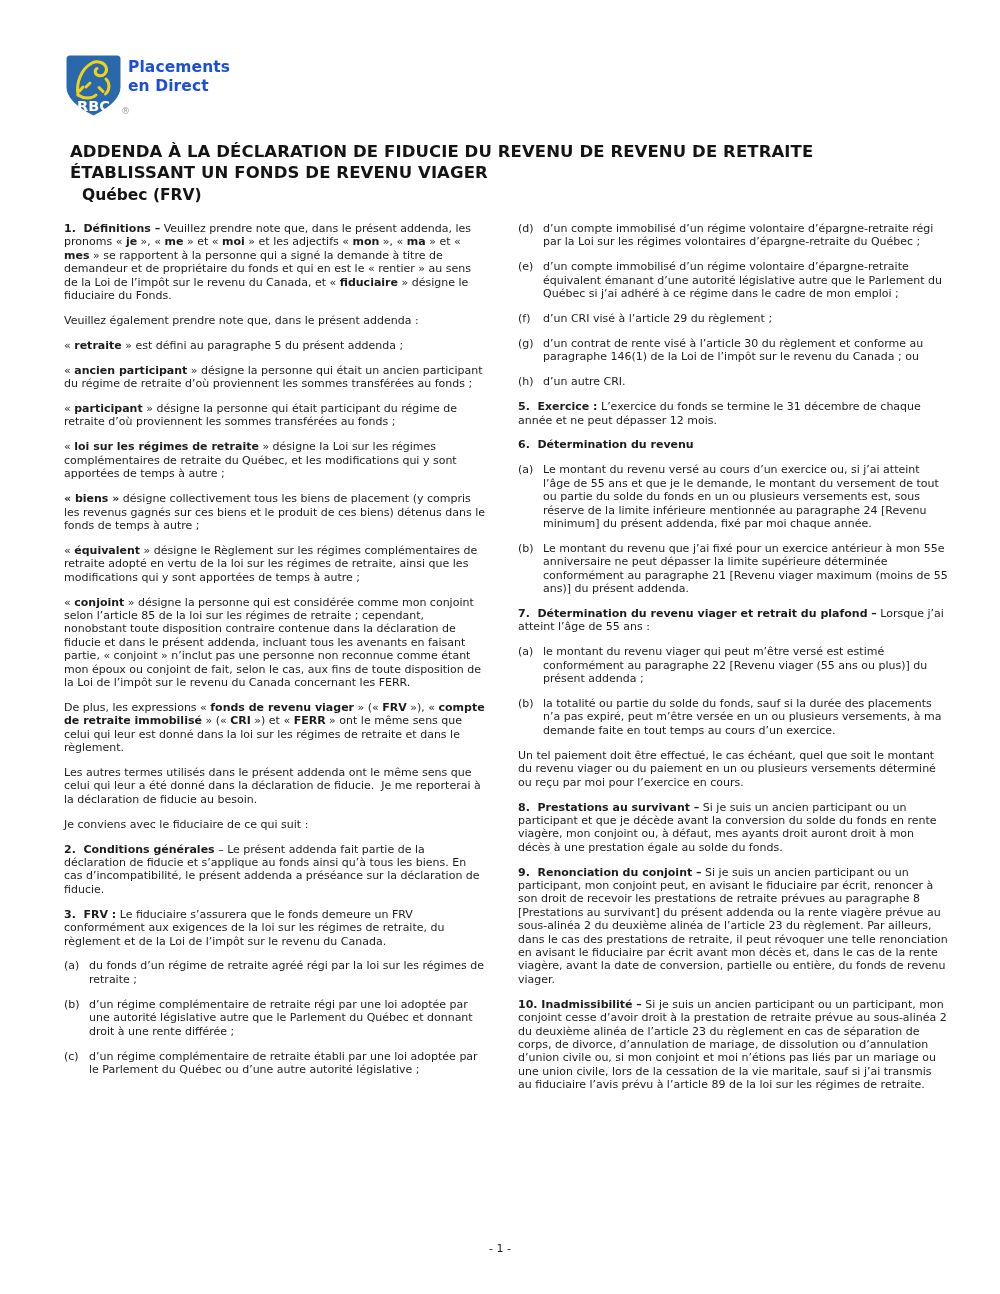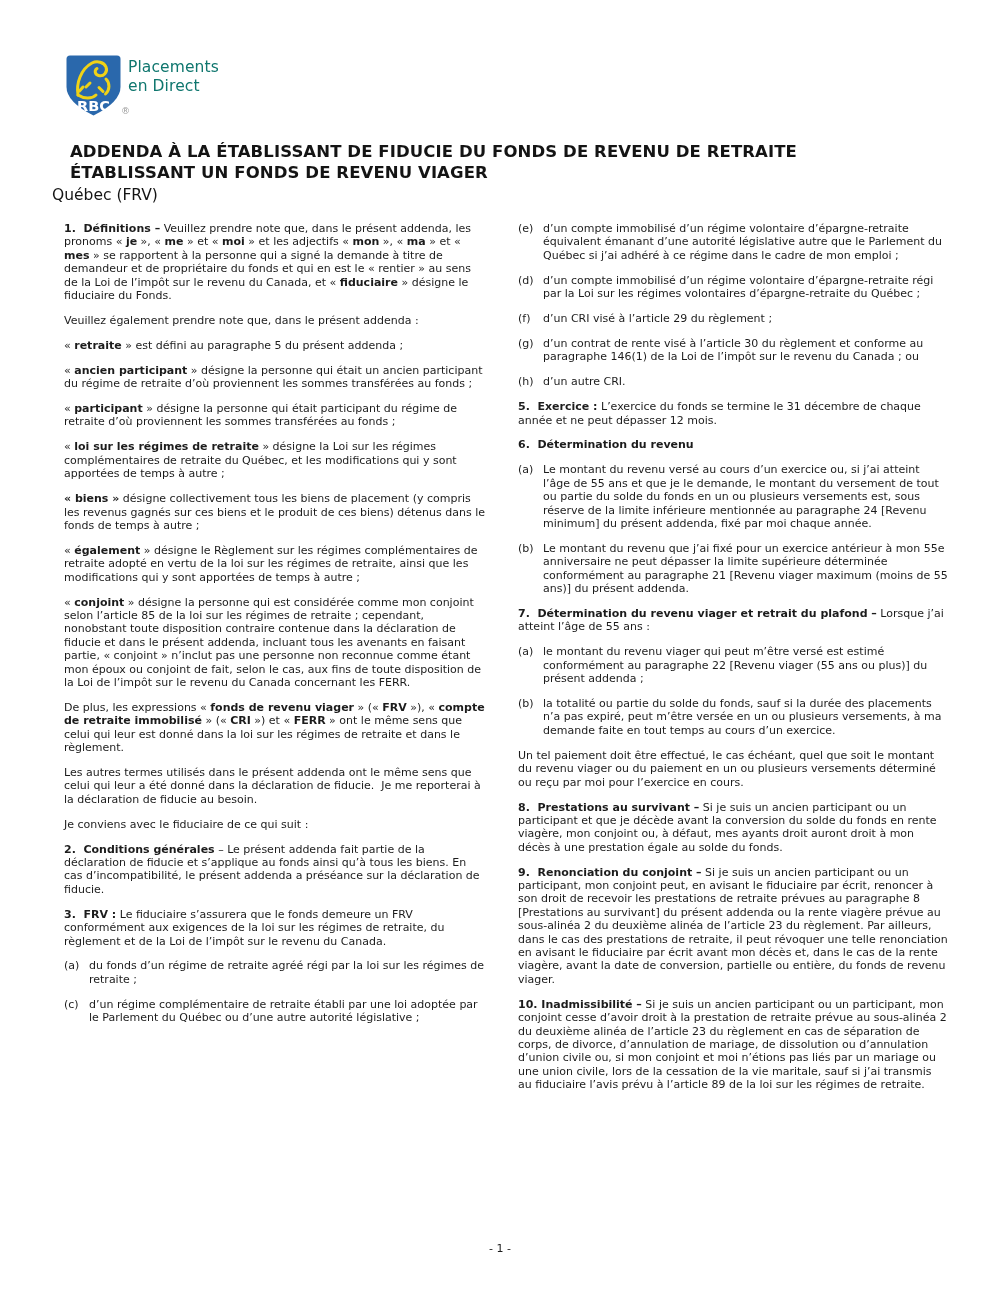--- a/index.html
+++ b/index.html
@@ -6,33 +6,33 @@
   .page {
     position:relative; width:1000px; height:1294px; background:#ffffff;
     font-family:"DejaVu Sans","Liberation Sans",sans-serif; color:#1c1c1c;
     overflow:hidden;
   }
   
   .brand { position:absolute; left:65px; top:54px; width:220px; height:70px; }
   .brand svg { position:absolute; left:0; top:0; }
   .wordmark {
     position:absolute; left:63px; top:4px;
-    font-size:15.5px; font-weight:400; line-height:19px; color:#0f766e;
+    font-size:15.5px; font-weight:700; line-height:19px; color:#1d4ed8;
     letter-spacing:.1px;
   }
   .regmark { position:absolute; left:56px; top:52px; font-size:9px; color:#9a9a9a; }
   
   .doc-title {
     position:absolute; left:70px; top:142px; width:778px;
     font-size:16.5px; font-weight:700; line-height:20.5px; color:#141414;
     letter-spacing:.1px;
   }
   .doc-subtitle {
-    position:absolute; left:52px; top:186px;
-    font-size:15.5px; font-weight:400; color:#141414;
+    position:absolute; left:82px; top:186px;
+    font-size:15.5px; font-weight:700; color:#141414;
   }
   
   .col { position:absolute; top:222px; }
   .col-left  { left:64px;  width:424px; }
   .col-right { left:518px; width:430px; }
   .para { font-size:11px; line-height:13.4px; margin:0 0 11.5px 0; text-align:left; }
   .para b { font-weight:700; }
   .li { padding-left:25px; }
   .li-label { display:inline-block; width:25px; margin-left:-25px; vertical-align:top; }
   
@@ -59,44 +59,45 @@
       </g>
       <text x="28.5" y="57" text-anchor="middle" font-family="DejaVu Sans, Liberation Sans, sans-serif" font-size="14.5" font-weight="bold" fill="#ffffff">RBC</text>
     </svg>
     <div class="wordmark">
       <div>Placements</div>
       <div>en Direct</div>
     </div>
     <div class="regmark">®</div>
   </div>
 
-  <div class="doc-title">ADDENDA À LA ÉTABLISSANT DE FIDUCIE DU FONDS DE REVENU DE RETRAITE ÉTABLISSANT UN FONDS DE REVENU VIAGER</div>
+  <div class="doc-title">ADDENDA À LA DÉCLARATION DE FIDUCIE DU REVENU DE REVENU DE RETRAITE ÉTABLISSANT UN FONDS DE REVENU VIAGER</div>
   <div class="doc-subtitle">Québec (FRV)</div>
 
   <div class="col col-left" id="col-left">
       <p class="para"><b>1.&nbsp;&nbsp;Définitions –</b> Veuillez prendre note que, dans le présent addenda, les pronoms « <b>je</b> », « <b>me</b> » et « <b>moi</b> » et les adjectifs « <b>mon</b> », « <b>ma</b> » et « <b>mes</b> » se rapportent à la personne qui a signé la demande à titre de demandeur et de propriétaire du fonds et qui en est le « rentier » au sens de la Loi de l’impôt sur le revenu du Canada, et « <b>fiduciaire</b> » désigne le fiduciaire du Fonds.</p>
       <p class="para">Veuillez également prendre note que, dans le présent addenda :</p>
       <p class="para">« <b>retraite</b> » est défini au paragraphe 5 du présent addenda ;</p>
       <p class="para">« <b>ancien participant</b> » désigne la personne qui était un ancien participant du régime de retraite d’où proviennent les sommes transférées au fonds ;</p>
       <p class="para">« <b>participant</b> » désigne la personne qui était participant du régime de retraite d’où proviennent les sommes transférées au fonds ;</p>
       <p class="para">« <b>loi sur les régimes de retraite</b> » désigne la Loi sur les régimes complémentaires de retraite du Québec, et les modifications qui y sont apportées de temps à autre ;</p>
       <p class="para"><b>« biens »</b> désigne collectivement tous les biens de placement (y compris les revenus gagnés sur ces biens et le produit de ces biens) détenus dans le fonds de temps à autre ;</p>
-      <p class="para">« <b>également</b> » désigne le Règlement sur les régimes complémentaires de retraite adopté en vertu de la loi sur les régimes de retraite, ainsi que les modifications qui y sont apportées de temps à autre ;</p>
+      <p class="para">« <b>équivalent</b> » désigne le Règlement sur les régimes complémentaires de retraite adopté en vertu de la loi sur les régimes de retraite, ainsi que les modifications qui y sont apportées de temps à autre ;</p>
       <p class="para">« <b>conjoint</b> » désigne la personne qui est considérée comme mon conjoint selon l’article 85 de la loi sur les régimes de retraite ; cependant, nonobstant toute disposition contraire contenue dans la déclaration de fiducie et dans le présent addenda, incluant tous les avenants en faisant partie, « conjoint » n’inclut pas une personne non reconnue comme étant mon époux ou conjoint de fait, selon le cas, aux fins de toute disposition de la Loi de l’impôt sur le revenu du Canada concernant les FERR.</p>
       <p class="para">De plus, les expressions « <b>fonds de revenu viager</b> » (« <b>FRV</b> »), « <b>compte de retraite immobilisé</b> » (« <b>CRI</b> ») et « <b>FERR</b> » ont le même sens que celui qui leur est donné dans la loi sur les régimes de retraite et dans le règlement.</p>
       <p class="para">Les autres termes utilisés dans le présent addenda ont le même sens que celui qui leur a été donné dans la déclaration de fiducie.&nbsp; Je me reporterai à la déclaration de fiducie au besoin.</p>
       <p class="para">Je conviens avec le fiduciaire de ce qui suit :</p>
       <p class="para"><b>2.&nbsp;&nbsp;Conditions générales</b> – Le présent addenda fait partie de la déclaration de fiducie et s’applique au fonds ainsi qu’à tous les biens. En cas d’incompatibilité, le présent addenda a préséance sur la déclaration de fiducie.</p>
       <p class="para"><b>3.&nbsp;&nbsp;FRV :</b> Le fiduciaire s’assurera que le fonds demeure un FRV conformément aux exigences de la loi sur les régimes de retraite, du règlement et de la Loi de l’impôt sur le revenu du Canada.</p>
       <p class="para li"><span class="li-label">(a)</span>du fonds d’un régime de retraite agréé régi par la loi sur les régimes de retraite ;</p>
+      <p class="para li"><span class="li-label">(b)</span>d’un régime complémentaire de retraite régi par une loi adoptée par une autorité législative autre que le Parlement du Québec et donnant droit à une rente différée ;</p>
       <p class="para li"><span class="li-label">(c)</span>d’un régime complémentaire de retraite établi par une loi adoptée par le Parlement du Québec ou d’une autre autorité législative ;</p>
     </div>
   <div class="col col-right" id="col-right">
+      <p class="para li"><span class="li-label">(d)</span>d’un compte immobilisé d’un régime volontaire d’épargne-retraite régi par la Loi sur les régimes volontaires d’épargne-retraite du Québec ;</p>
       <p class="para li"><span class="li-label">(e)</span>d’un compte immobilisé d’un régime volontaire d’épargne-retraite équivalent émanant d’une autorité législative autre que le Parlement du Québec si j’ai adhéré à ce régime dans le cadre de mon emploi ;</p>
-      <p class="para li"><span class="li-label">(d)</span>d’un compte immobilisé d’un régime volontaire d’épargne-retraite régi par la Loi sur les régimes volontaires d’épargne-retraite du Québec ;</p>
       <p class="para li"><span class="li-label">(f)</span>d’un CRI visé à l’article 29 du règlement ;</p>
       <p class="para li"><span class="li-label">(g)</span>d’un contrat de rente visé à l’article 30 du règlement et conforme au paragraphe 146(1) de la Loi de l’impôt sur le revenu du Canada ; ou</p>
       <p class="para li"><span class="li-label">(h)</span>d’un autre CRI.</p>
       <p class="para"><b>5.&nbsp;&nbsp;Exercice :</b> L’exercice du fonds se termine le 31 décembre de chaque année et ne peut dépasser 12 mois.</p>
       <p class="para"><b>6.&nbsp;&nbsp;Détermination du revenu</b></p>
       <p class="para li"><span class="li-label">(a)</span>Le montant du revenu versé au cours d’un exercice ou, si j’ai atteint l’âge de 55 ans et que je le demande, le montant du versement de tout ou partie du solde du fonds en un ou plusieurs versements est, sous réserve de la limite inférieure mentionnée au paragraphe 24 [Revenu minimum] du présent addenda, fixé par moi chaque année.</p>
       <p class="para li"><span class="li-label">(b)</span>Le montant du revenu que j’ai fixé pour un exercice antérieur à mon 55e anniversaire ne peut dépasser la limite supérieure déterminée conformément au paragraphe 21 [Revenu viager maximum (moins de 55 ans)] du présent addenda.</p>
       <p class="para"><b>7.&nbsp;&nbsp;Détermination du revenu viager et retrait du plafond –</b> Lorsque j’ai atteint l’âge de 55 ans :</p>
       <p class="para li"><span class="li-label">(a)</span>le montant du revenu viager qui peut m’être versé est estimé conformément au paragraphe 22 [Revenu viager (55 ans ou plus)] du présent addenda ;</p>
       <p class="para li"><span class="li-label">(b)</span>la totalité ou partie du solde du fonds, sauf si la durée des placements n’a pas expiré, peut m’être versée en un ou plusieurs versements, à ma demande faite en tout temps au cours d’un exercice.</p>

